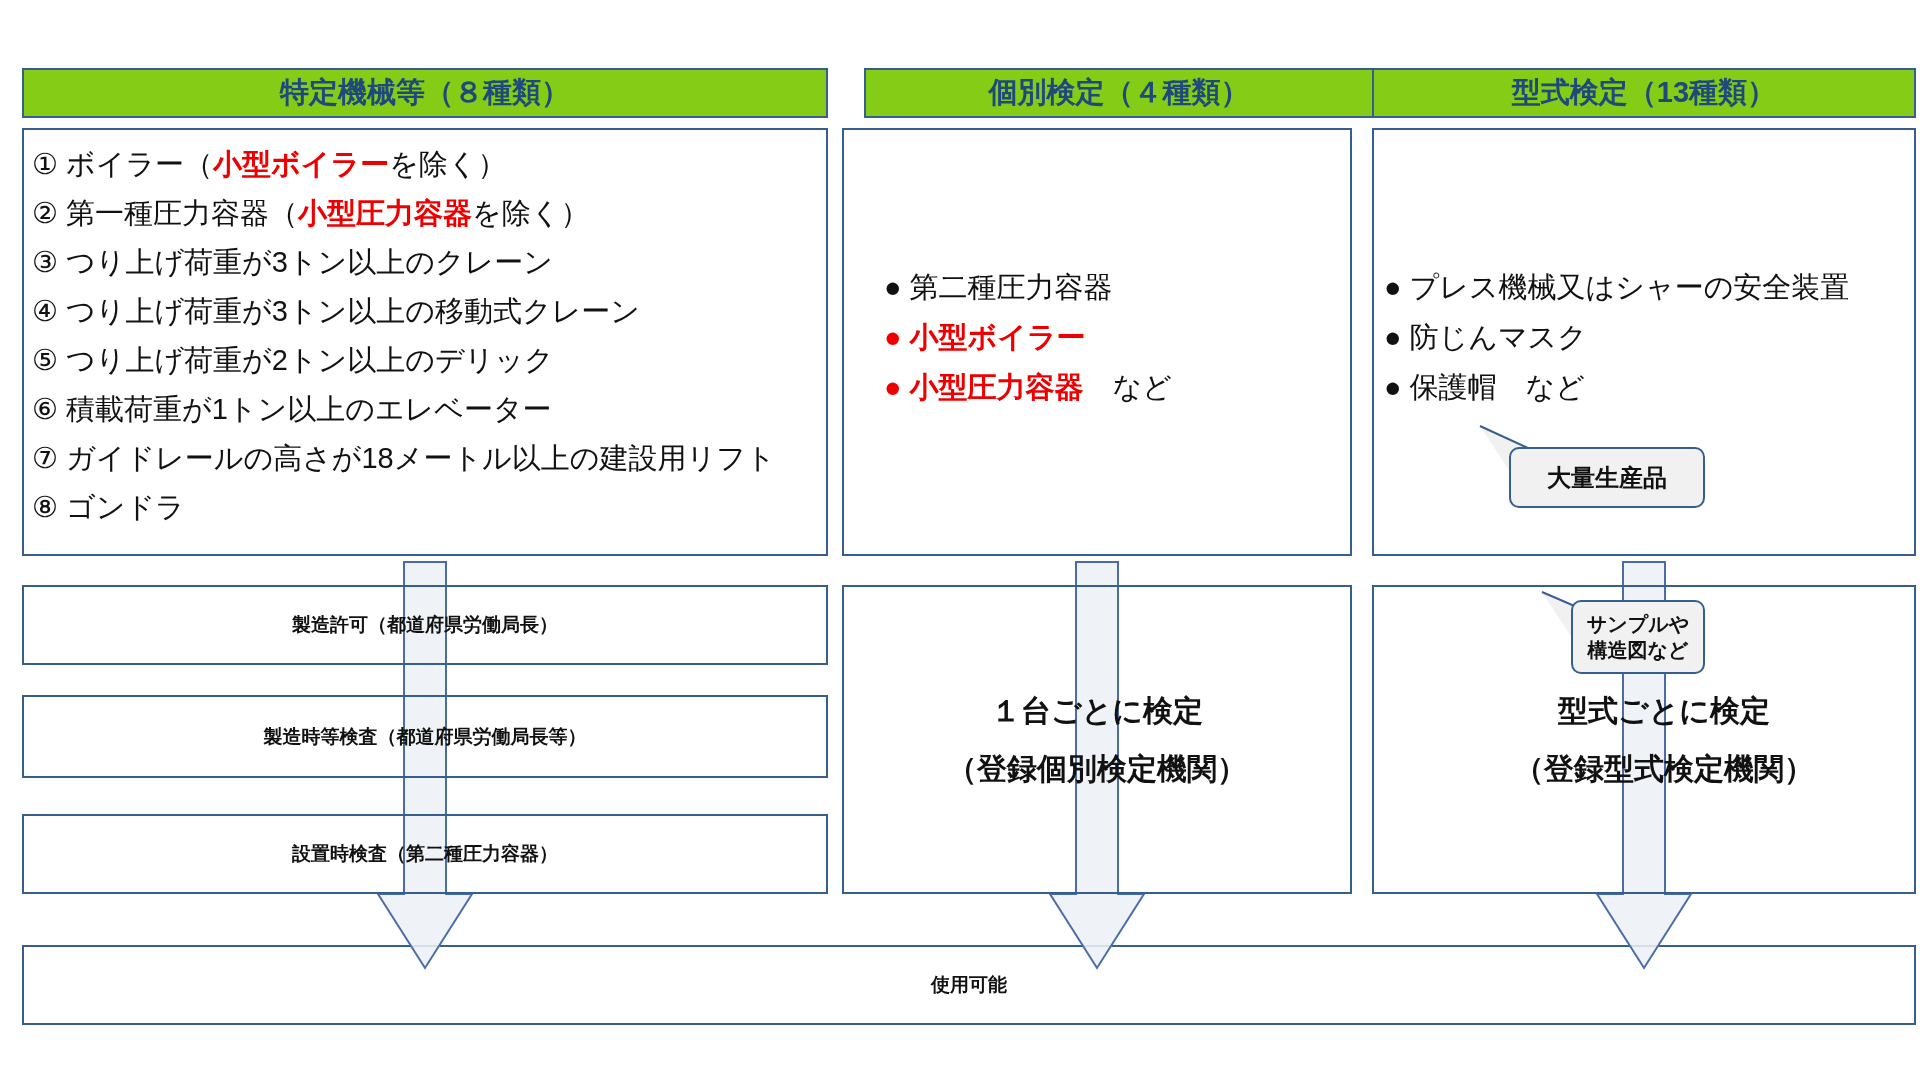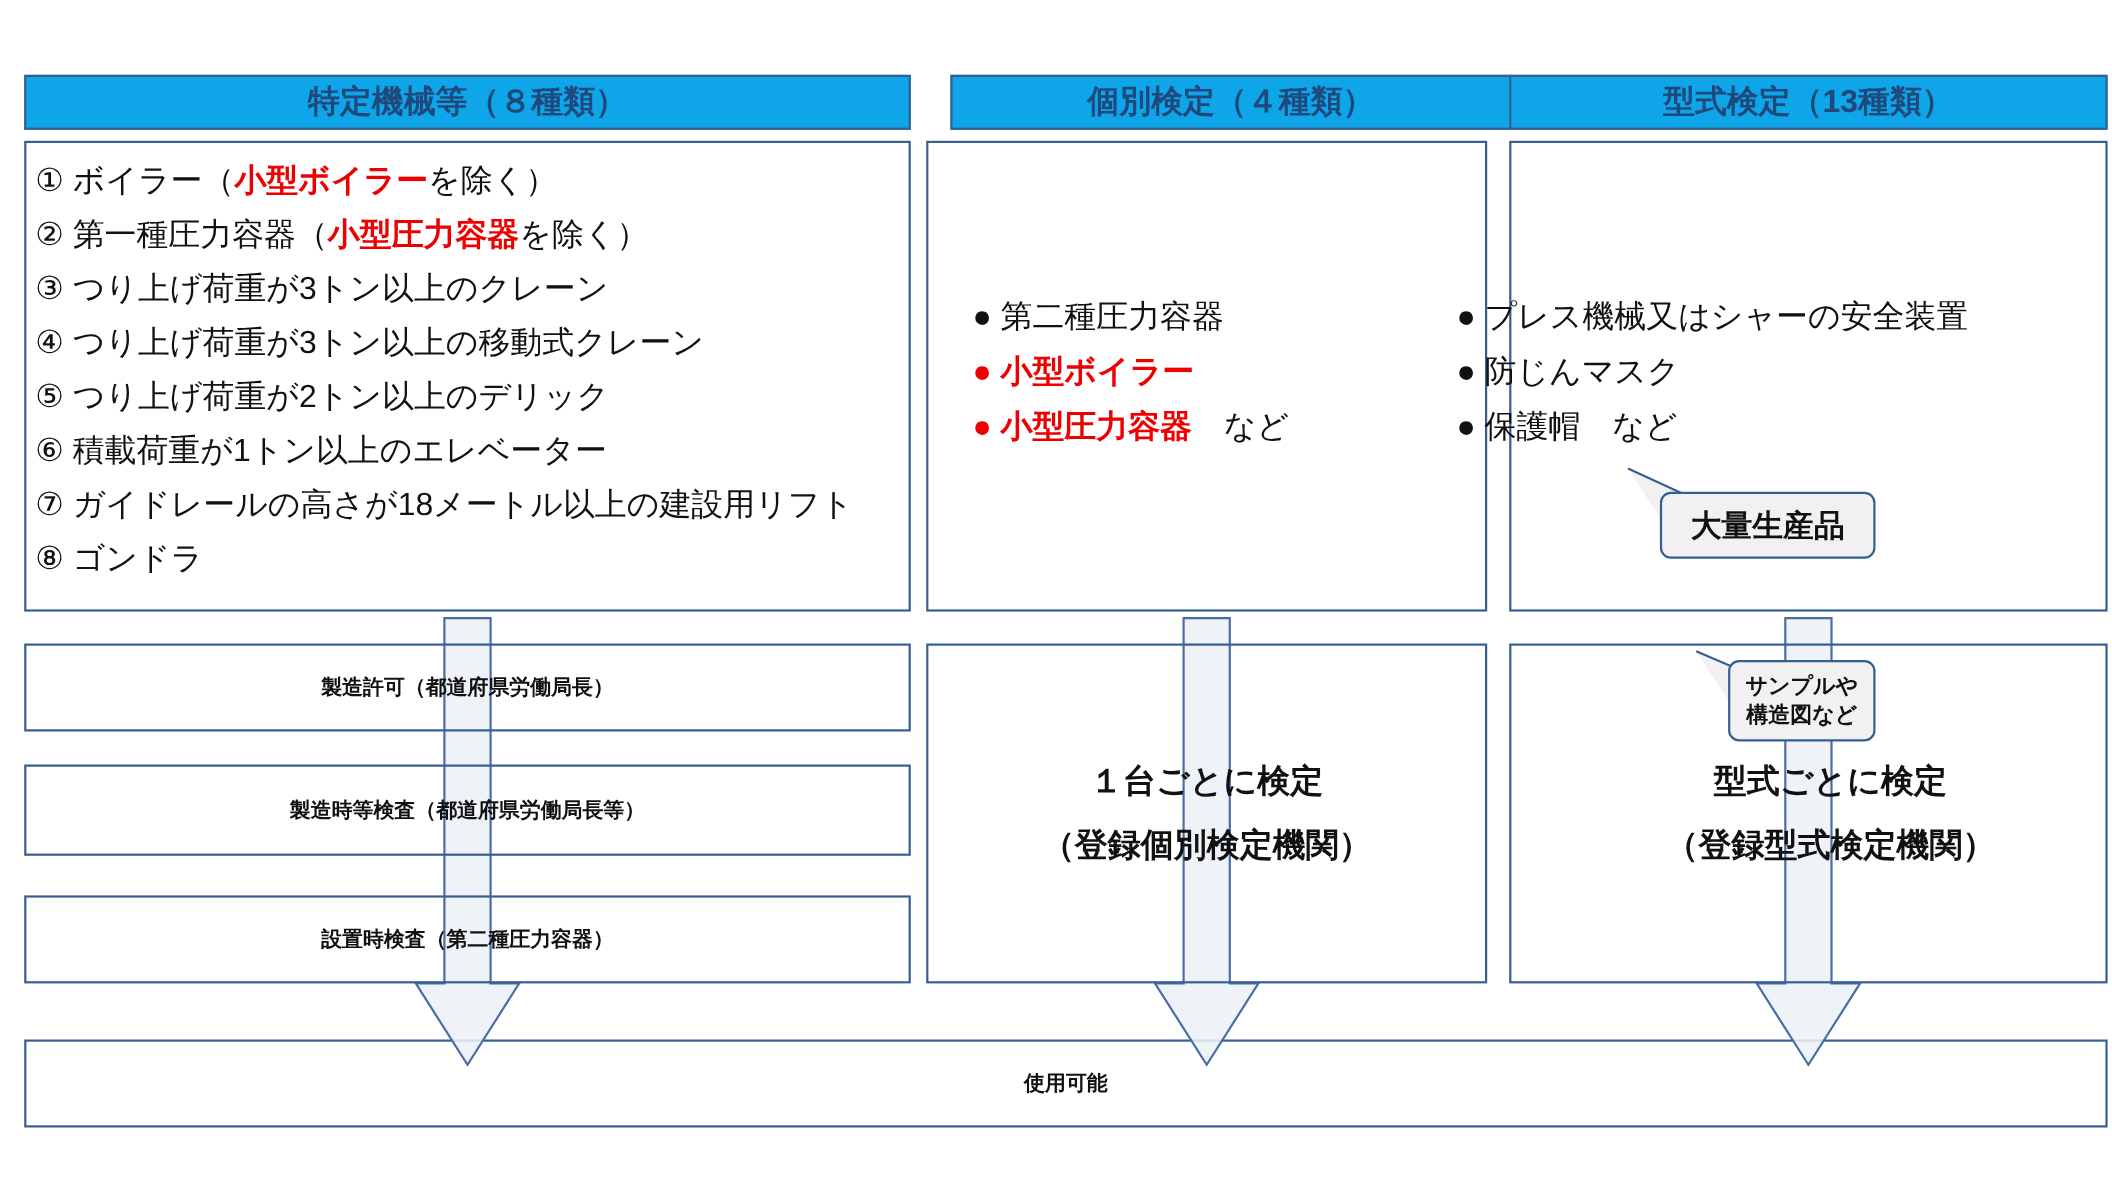--- a/index.html
+++ b/index.html
@@ -4,21 +4,21 @@
 <style>
   html,body{margin:0;padding:0;background:#fff;}
   body{
     width:1920px;height:1080px;position:relative;overflow:hidden;
     font-family:"Liberation Sans","DejaVu Sans",sans-serif;
     color:#111;
   }
   .abs{position:absolute;}
   
   .col-header{
-    background:#0ea5e9;border:2px solid #365f91;color:#1f497d;
+    background:#84cc16;border:2px solid #365f91;color:#1f497d;
     font-weight:bold;font-size:29px;display:flex;align-items:center;justify-content:center;
     z-index:3;box-sizing:border-box;
   }
   
   .box{
     border:2px solid #365f91;background:transparent;z-index:3;box-sizing:border-box;
   }
   .white-box{background:#ffffff;z-index:1;}
   .box-label{
     width:100%;height:100%;display:flex;align-items:center;justify-content:center;
@@ -109,36 +109,36 @@
   <li>
       <span class="red">● 小型ボイラー</span>
     </li>
   <li>
       <span class="red">● 小型圧力容器</span>
       <span>　など</span>
     </li>
 </ul>
 
 <div class="abs box" style="left:1372px;top:128px;width:544px;height:428px;"></div>
-<ul class="abs bullet-list" style="left:1324px;top:263px;">
+<ul class="abs bullet-list" style="left:1384px;top:263px;">
   <li>
       <span>● プレス機械又はシャーの安全装置</span>
     </li>
   <li>
       <span>● 防じんマスク</span>
     </li>
   <li>
       <span>● 保護帽　など</span>
     </li>
 </ul>
 
 <svg class="abs callout-tail" style="left:1474px;top:418px;" width="62" height="66" viewBox="0 0 62 66">
   <path d="M6,8 L54,30 L40,60" fill="#f1f1f1" stroke="#365f91" stroke-width="2"></path>
 </svg>
-<div class="abs callout" style="left:1509px;top:447px;width:196px;height:61px;font-size:28px;">
+<div class="abs callout" style="left:1509px;top:447px;width:196px;height:61px;font-size:24px;">
   <span>大量生産品</span>
 </div>
 
 <div class="abs box" style="left:22px;top:585px;width:806px;height:80px;">
   <div class="box-label">製造許可（都道府県労働局長）</div>
 </div>
 <div class="abs box" style="left:22px;top:695px;width:806px;height:83px;">
   <div class="box-label">製造時等検査（都道府県労働局長等）</div>
 </div>
 <div class="abs box" style="left:22px;top:814px;width:806px;height:80px;">

